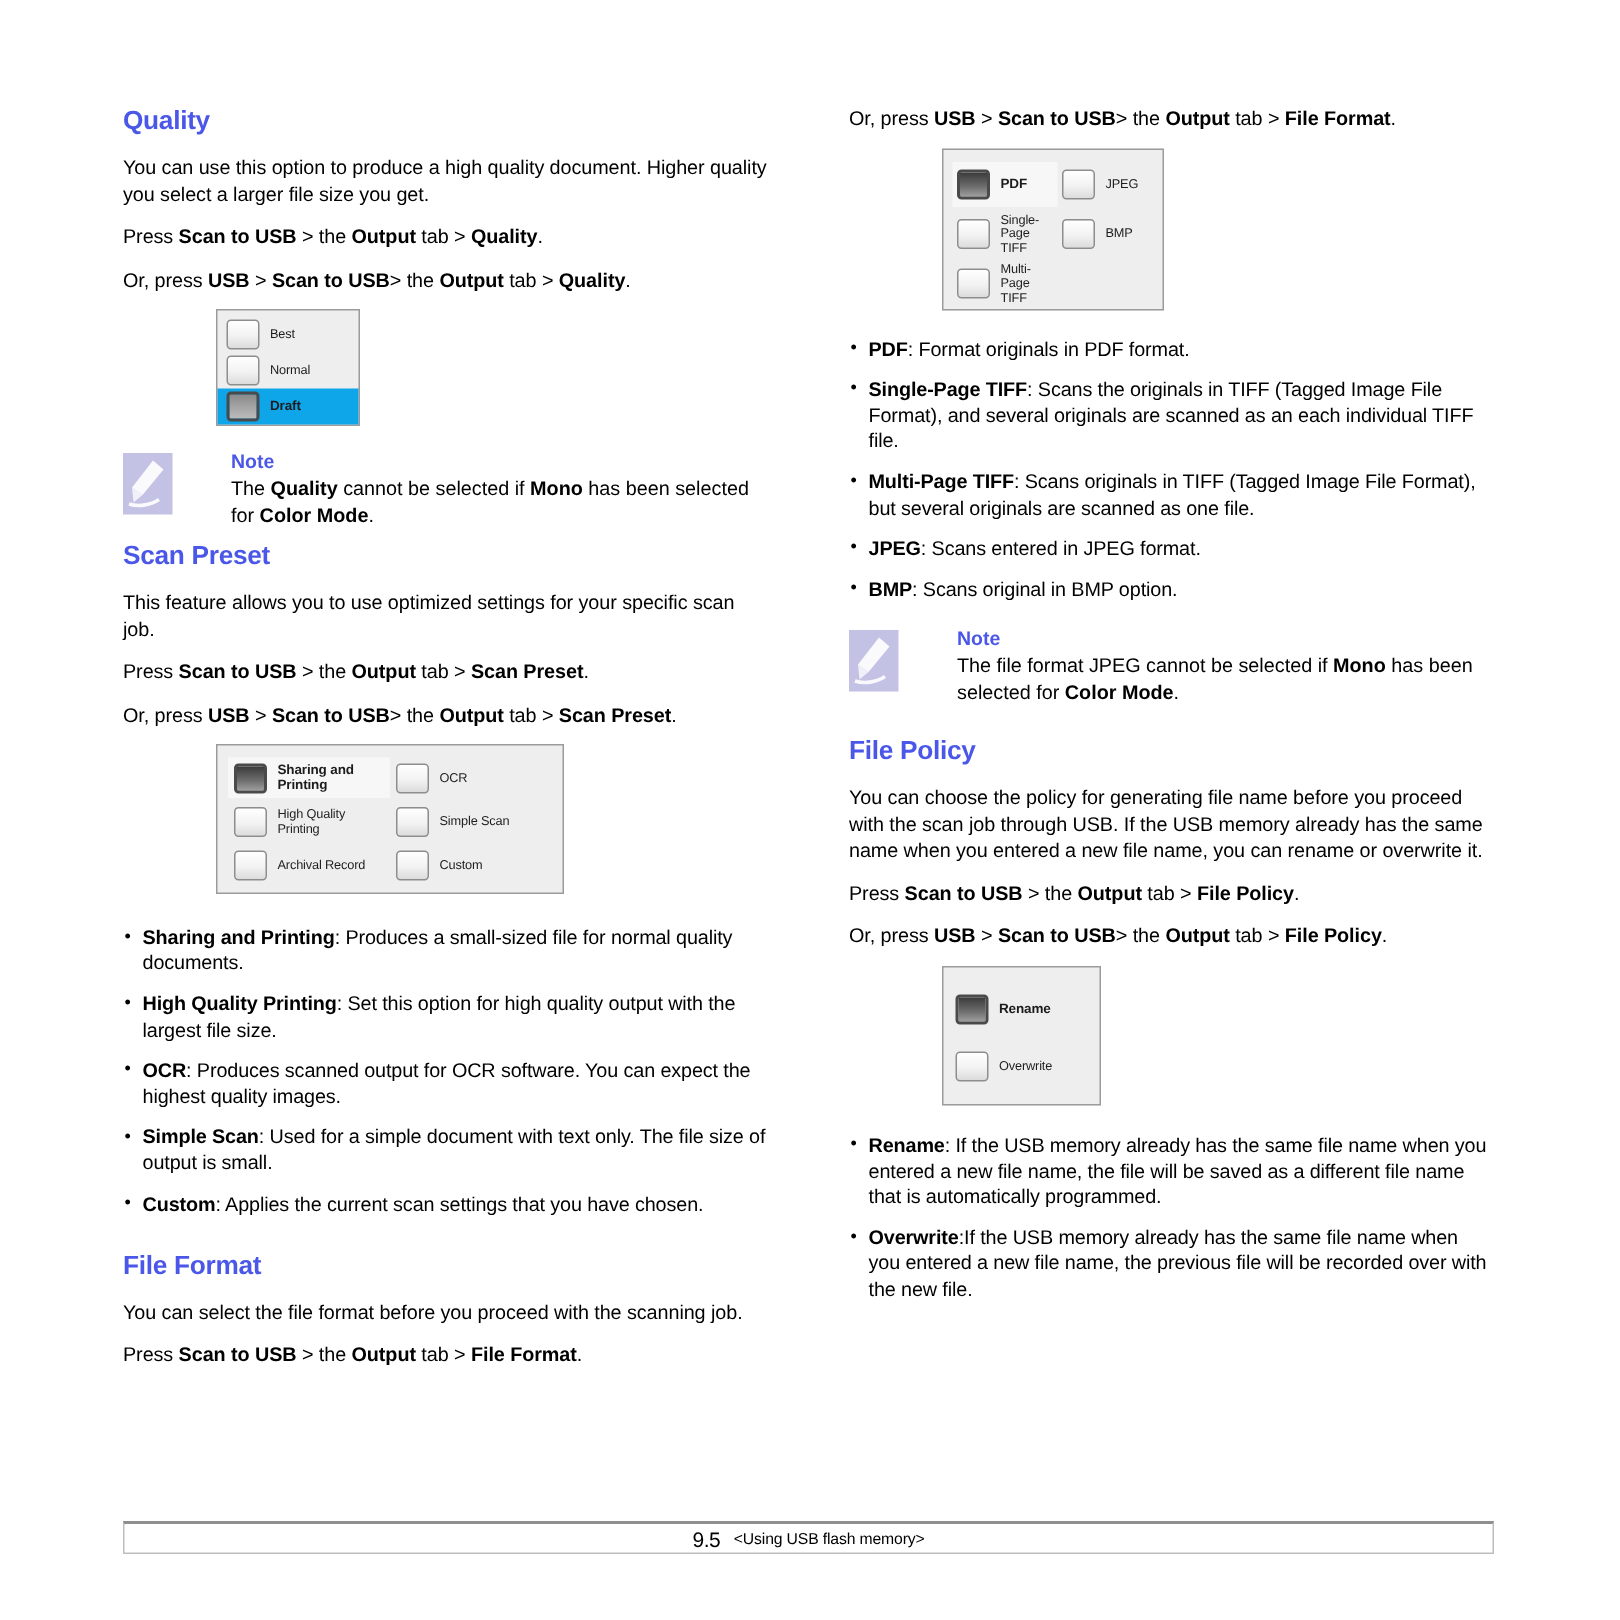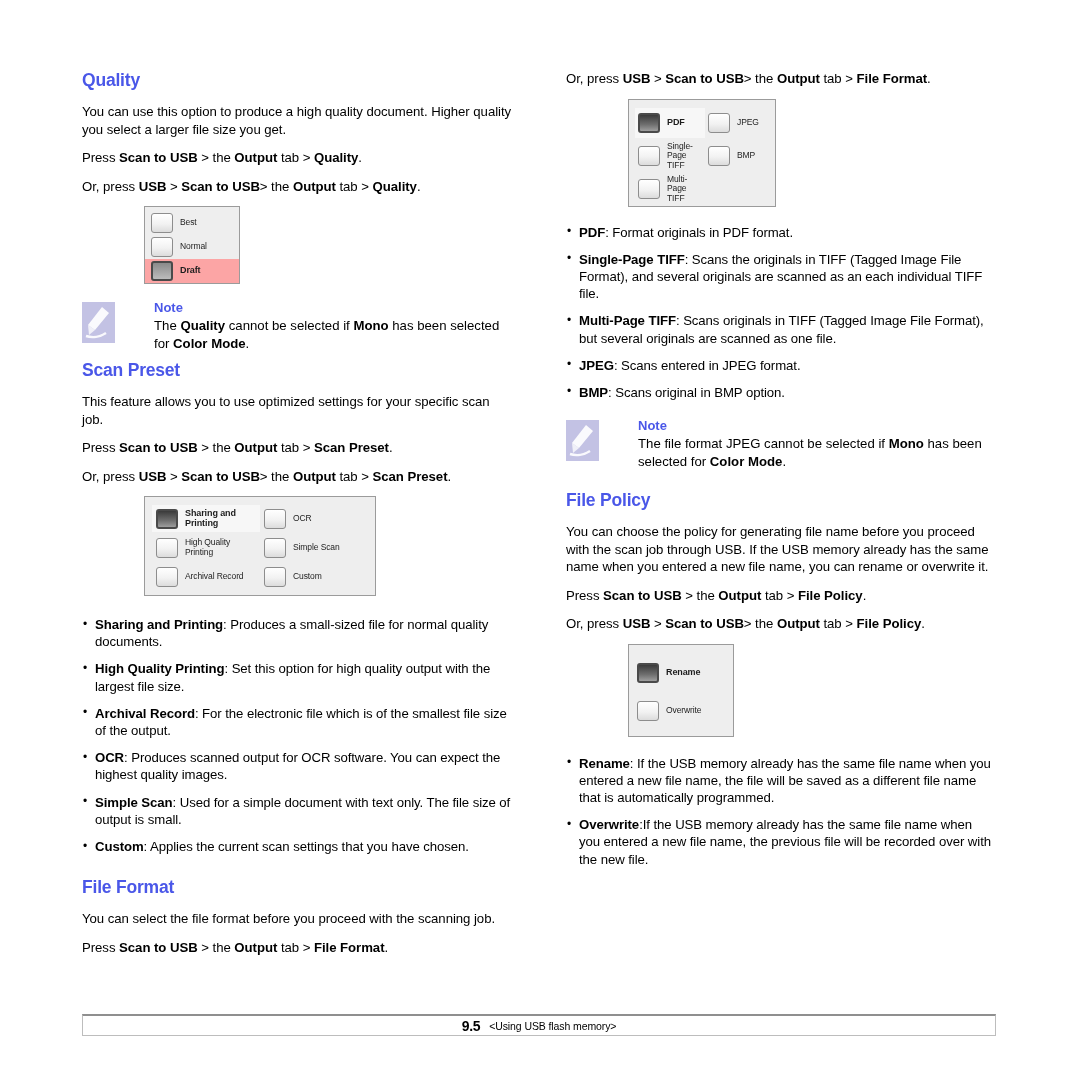--- a/index.html
+++ b/index.html
@@ -100,21 +100,21 @@
     border: 1px solid #9b9b9b;
     box-sizing: border-box;
     position: relative;
   }
   .opt {
     display: flex;
     align-items: center;
     box-sizing: border-box;
   }
   .opt.selected-row {
-    background: #fca5a5;
+    background: #0ea5e9;
   }
   .chk {
     width: 22px;
     height: 20px;
     border: 1px solid #8d8d8d;
     border-radius: 3px;
     background: linear-gradient(180deg, #ffffff 0%, #f2f2f2 55%, #dcdcdc 100%);
     box-sizing: border-box;
     flex: none;
   }
@@ -216,21 +216,21 @@
     height: 22px;
     border: 1px solid #bdbdbd;
     border-top: 2px solid #8f8f8f;
     box-sizing: border-box;
     display: flex;
     align-items: center;
     justify-content: center;
   }
   .footer .pageno {
     font-size: 14px;
-    font-weight: bold;
+    font-weight: normal;
     letter-spacing: -0.3px;
   }
   .footer .chapter {
     font-size: 10.5px;
     margin-left: 9px;
     letter-spacing: -0.1px;
   }
 </style>
 </head>
 <body>
@@ -313,21 +313,20 @@
             <span class="chk"></span>
             <span class="opt-label">Custom</span>
           </div>
         </div>
       </div>
     </div>
 
     <ul class="bullets" style="margin-top:20px;">
       <li><b>Sharing and Printing</b><span>: Produces a small-sized file for normal quality documents.</span></li>
       <li><b>High Quality Printing</b><span>: Set this option for high quality output with the largest file size.</span></li>
-      <li><b>Archival Record</b><span>: For the electronic file which is of the smallest file size of the output.</span></li>
       <li><b>OCR</b><span>: Produces scanned output for OCR software. You can expect the highest quality images.</span></li>
       <li><b>Simple Scan</b><span>: Used for a simple document with text only. The file size of output is small.</span></li>
       <li><b>Custom</b><span>: Applies the current scan settings that you have chosen.</span></li>
     </ul>
 
     <h2 class="section-heading" style="margin-top:22px;">File Format</h2>
 
     <p class="body-text">You can select the file format before you proceed with the scanning job.</p>
 
     <p class="body-text"><span>Press </span><b>Scan to USB</b><span> &gt; the </span><b>Output</b><span> tab &gt; </span><b>File Format</b><span>.</span></p>

